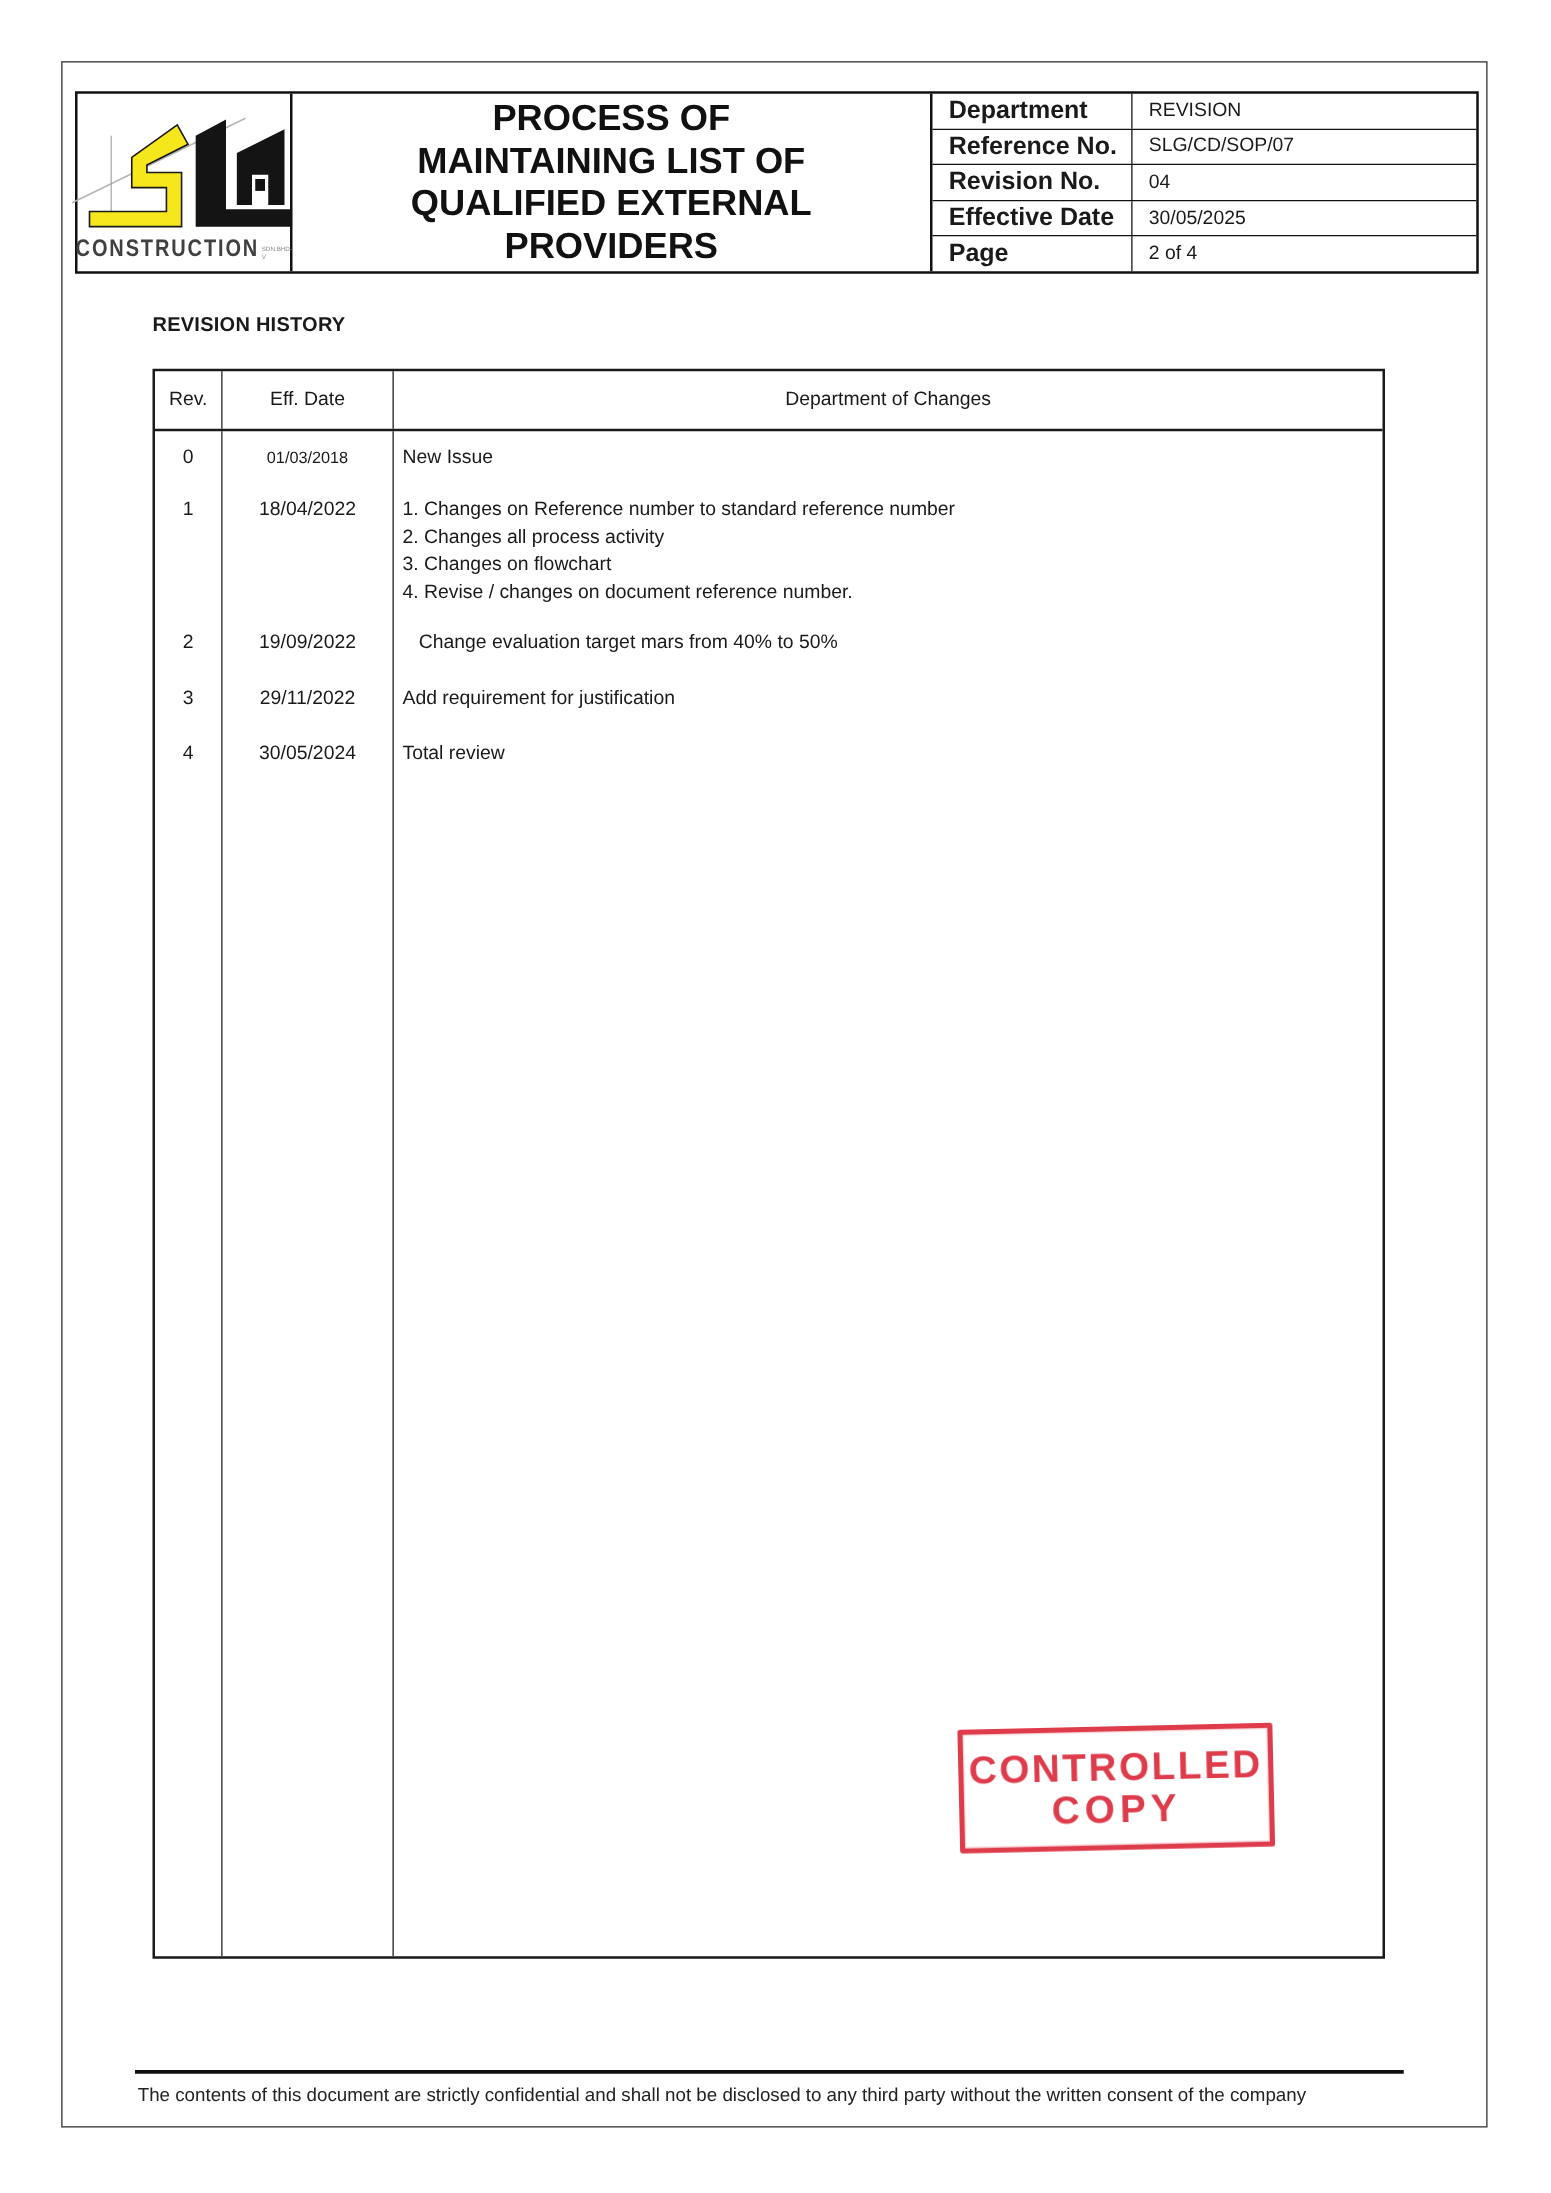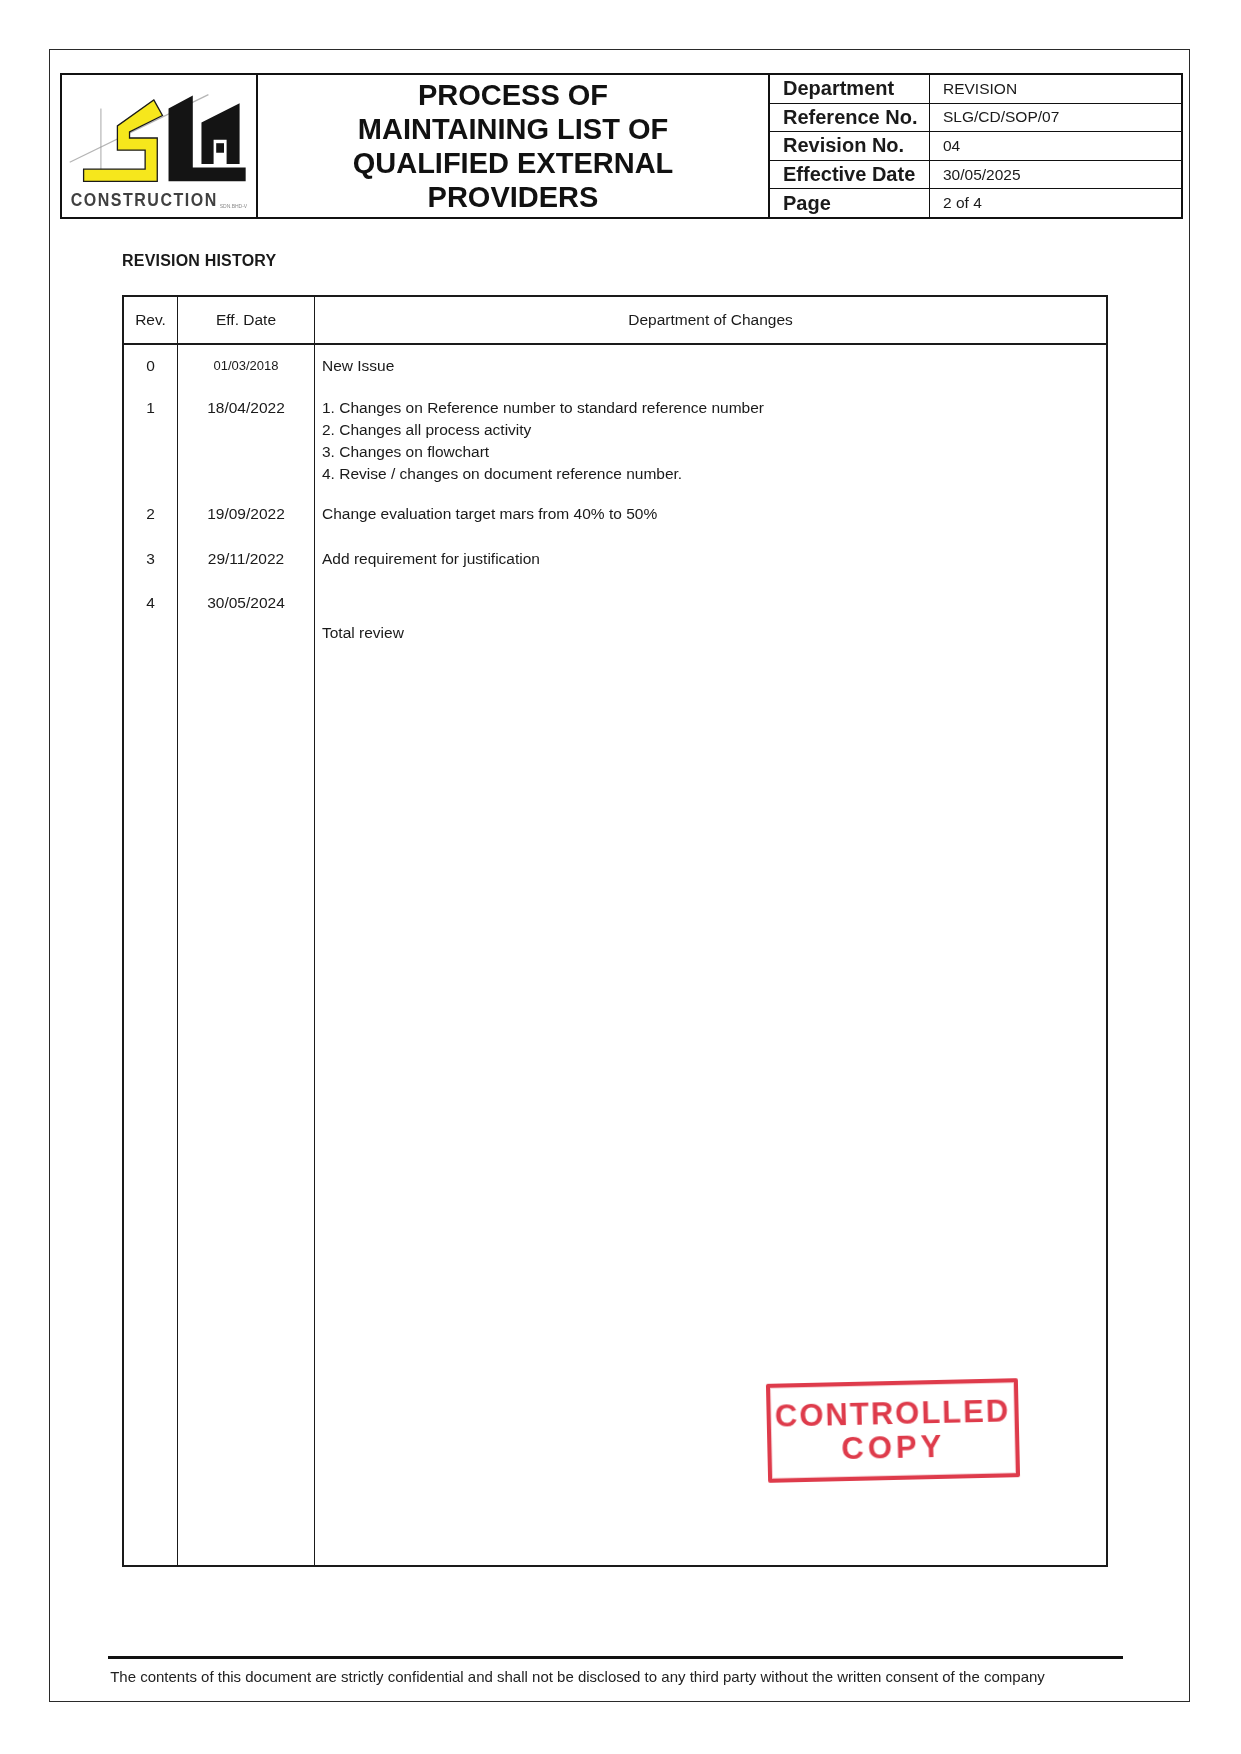--- a/index.html
+++ b/index.html
@@ -3,21 +3,21 @@
 <meta charset="utf-8">
 <style>
   html,body{margin:0;padding:0;background:#ffffff;}
   .page{
     position:relative;width:1241px;height:1754px;background:#ffffff;
     font-family:"Liberation Sans", sans-serif;color:#1a1a1a;overflow:hidden;
   }
   .outer-border{position:absolute;left:49px;top:49px;width:1141px;height:1653px;border:1.5px solid #2a2a2a;box-sizing:border-box;}
   
   .header-box{position:absolute;left:60px;top:73px;width:1123px;height:146px;border:2px solid #111;box-sizing:border-box;display:flex;}
-  .logo-cell{width:196px;border-right:2px solid #111;box-sizing:border-box;display:flex;flex-direction:column;align-items:center;justify-content:center;padding-top:2px;}
+  .logo-cell{width:172px;border-right:2px solid #111;box-sizing:border-box;display:flex;flex-direction:column;align-items:center;justify-content:center;padding-top:2px;}
   .construction-row{display:flex;align-items:flex-end;margin-top:1px;}
   .construction-text{font-weight:800;font-size:16px;letter-spacing:1.5px;color:#404040;transform:scaleY(1.2);}
   .construction-mark{font-size:5px;color:#8a8a8a;margin-left:2px;letter-spacing:0;}
   .title-cell{width:512px;border-right:2px solid #111;box-sizing:border-box;display:flex;flex-direction:column;align-items:center;justify-content:center;}
   .title-cell div{font-weight:700;font-size:29px;line-height:34px;text-align:center;color:#111;}
   .info-table{flex:1;display:flex;flex-direction:column;}
   .info-row{flex:1;display:flex;border-bottom:1px solid #111;box-sizing:border-box;}
   .info-row:last-child{border-bottom:none;}
   .info-label{width:160px;border-right:1px solid #111;box-sizing:border-box;font-weight:700;font-size:20px;display:flex;align-items:center;padding-left:13px;}
   .info-value{flex:1;font-size:15.5px;display:flex;align-items:center;padding-left:13px;}
@@ -129,27 +129,27 @@
       <div class="bcell col-desc">
           <div class="entry desc" style="top: 10px;">
             <div>New Issue</div>
           </div>
           <div class="entry desc" style="top: 52px;">
             <div>1. Changes on Reference number to standard reference number</div>
             <div>2. Changes all process activity</div>
             <div>3. Changes on flowchart</div>
             <div>4. Revise / changes on document reference number.</div>
           </div>
-          <div class="entry desc" style="top: 158px;">
+          <div class="entry desc" style="top: 158px; margin-left: 13px;">
             <div>Change evaluation target mars from 40% to 50%</div>
           </div>
           <div class="entry desc" style="top: 203px;">
             <div>Add requirement for justification</div>
           </div>
-          <div class="entry desc" style="top: 247px; margin-top: 30px;">
+          <div class="entry desc" style="top: 247px;">
             <div>Total review</div>
           </div>
         </div>
     </div>
   </div>
 
   <div class="stamp">
     <div class="l1">CONTROLLED</div>
     <div class="l2">COPY</div>
   </div>

